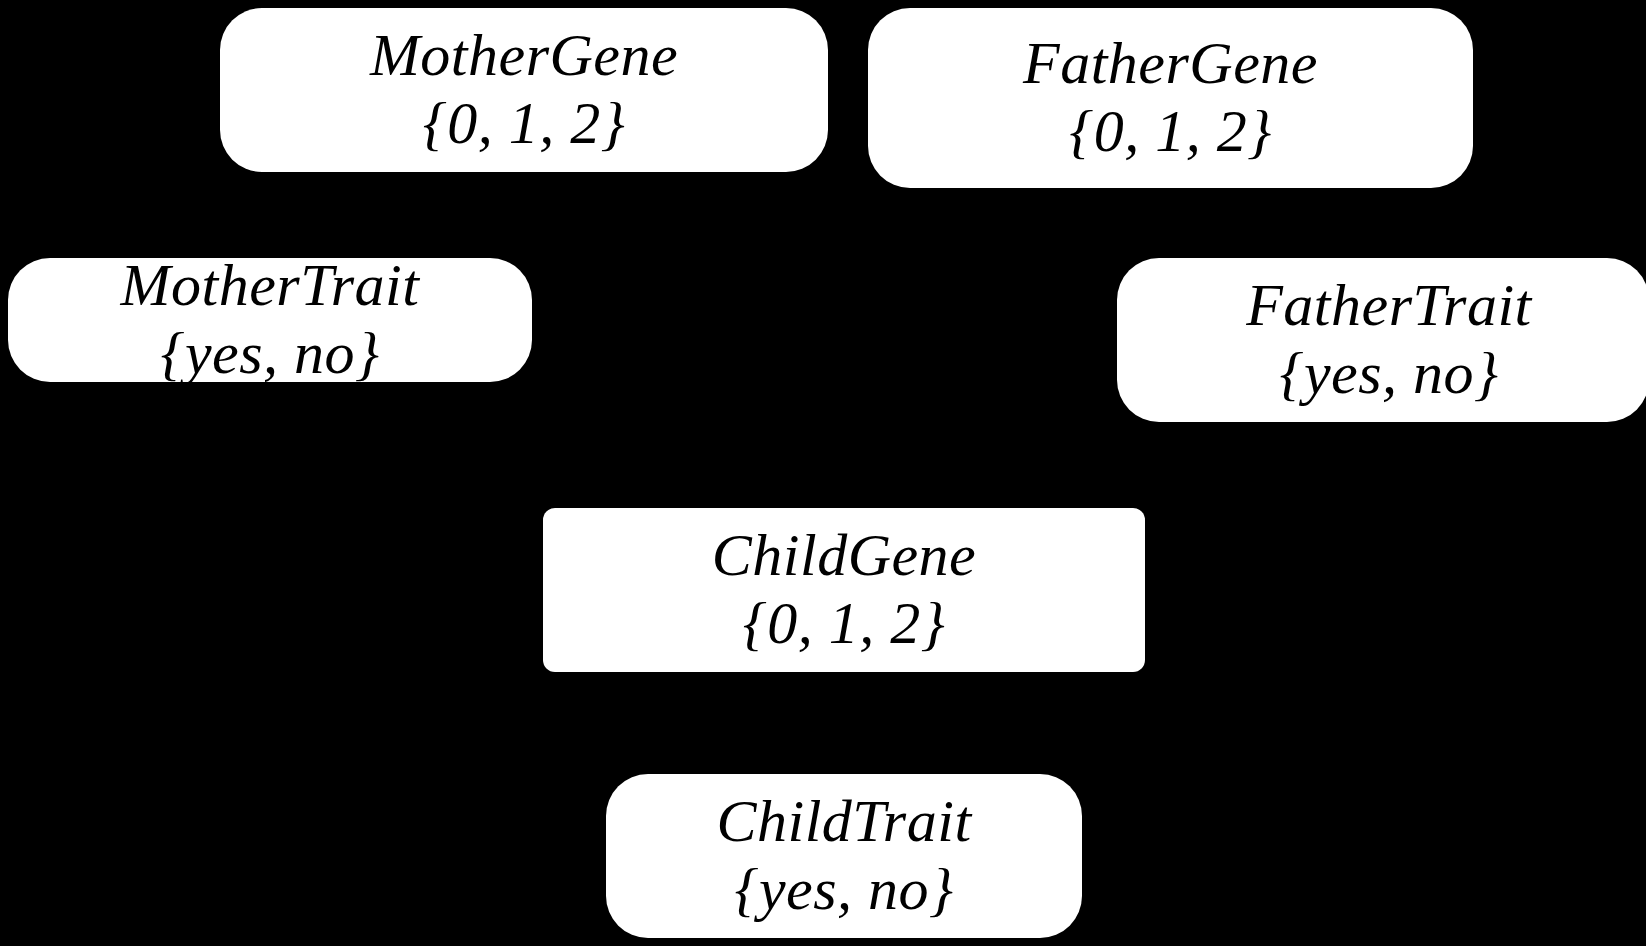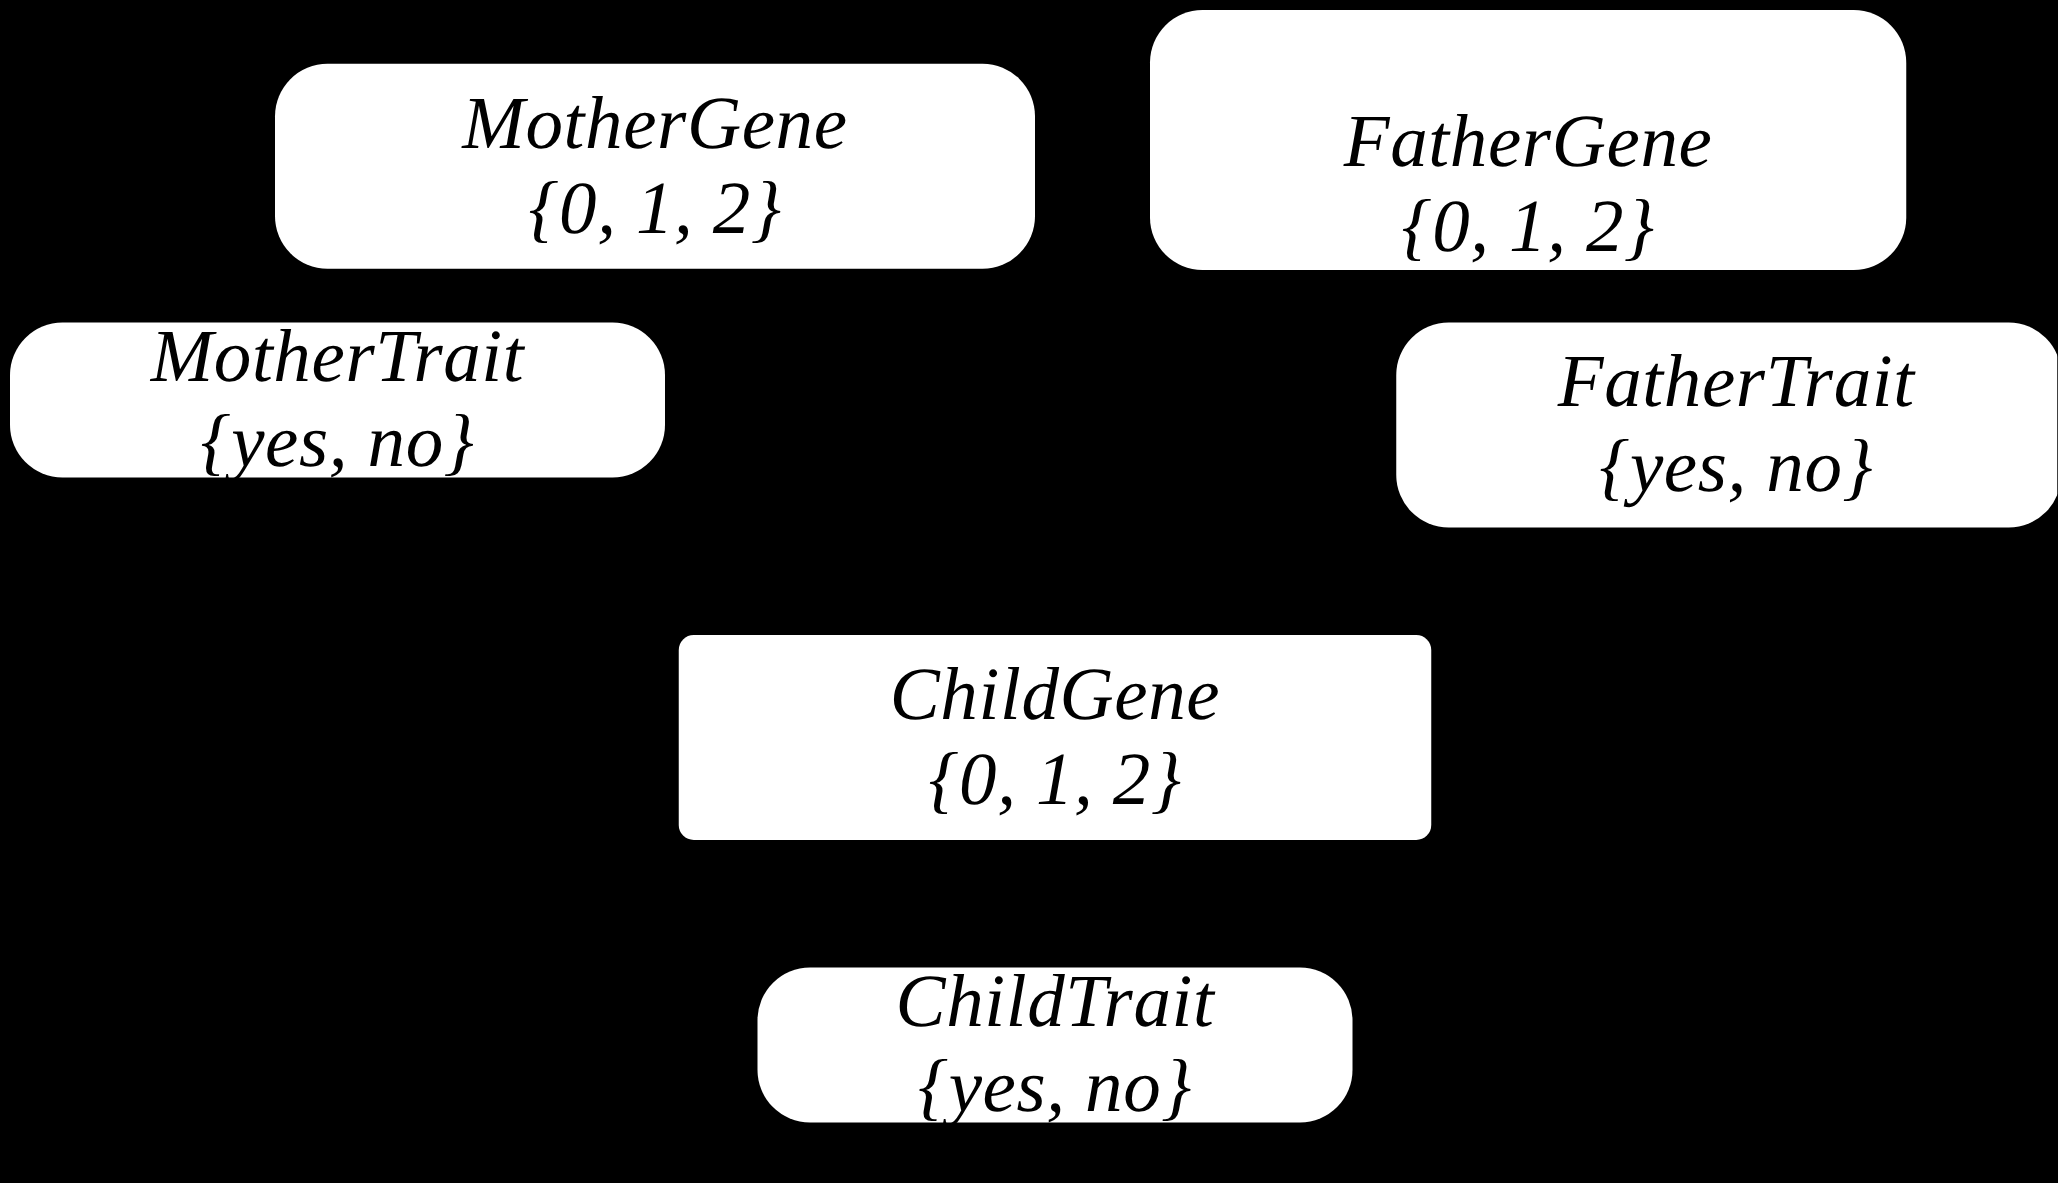--- a/index.html
+++ b/index.html
@@ -27,26 +27,26 @@
     text-align: center;
     font-style: italic;
     font-size: 60px;
     line-height: 1.13;
     letter-spacing: 0.5px;
   }
   .node-label, .node-domain {
     white-space: nowrap;
   }
   
-  .pos-mother-gene  { left: 220px;  top: 8px;   width: 608px; height: 164px; margin-top: 43px; }
-  .pos-father-gene  { left: 920px;  top: 8px;   width: 605px; height: 208px; justify-content: flex-end; }
+  .pos-mother-gene  { left: 220px;  top: 8px;   width: 608px; height: 164px; }
+  .pos-father-gene  { left: 868px;  top: 8px;   width: 605px; height: 180px; }
   .pos-mother-trait { left: 8px;    top: 258px; width: 524px; height: 124px; }
   .pos-father-trait { left: 1117px; top: 258px; width: 520px; height: 164px; padding-left: 12px; }
   .pos-child-gene   { left: 543px;  top: 508px; width: 602px; height: 164px; border-radius: 12px; }
-  .pos-child-trait  { left: 606px;  top: 774px; width: 476px; height: 124px; }
+  .pos-child-trait  { left: 606px;  top: 774px; width: 476px; height: 164px; }
 </style>
 </head>
 <body>
 
 <div class="canvas">
 
   <div class="node pos-mother-gene">
     <div class="node-label">MotherGene</div>
     <div class="node-domain">{0, 1, 2}</div>
   </div>

